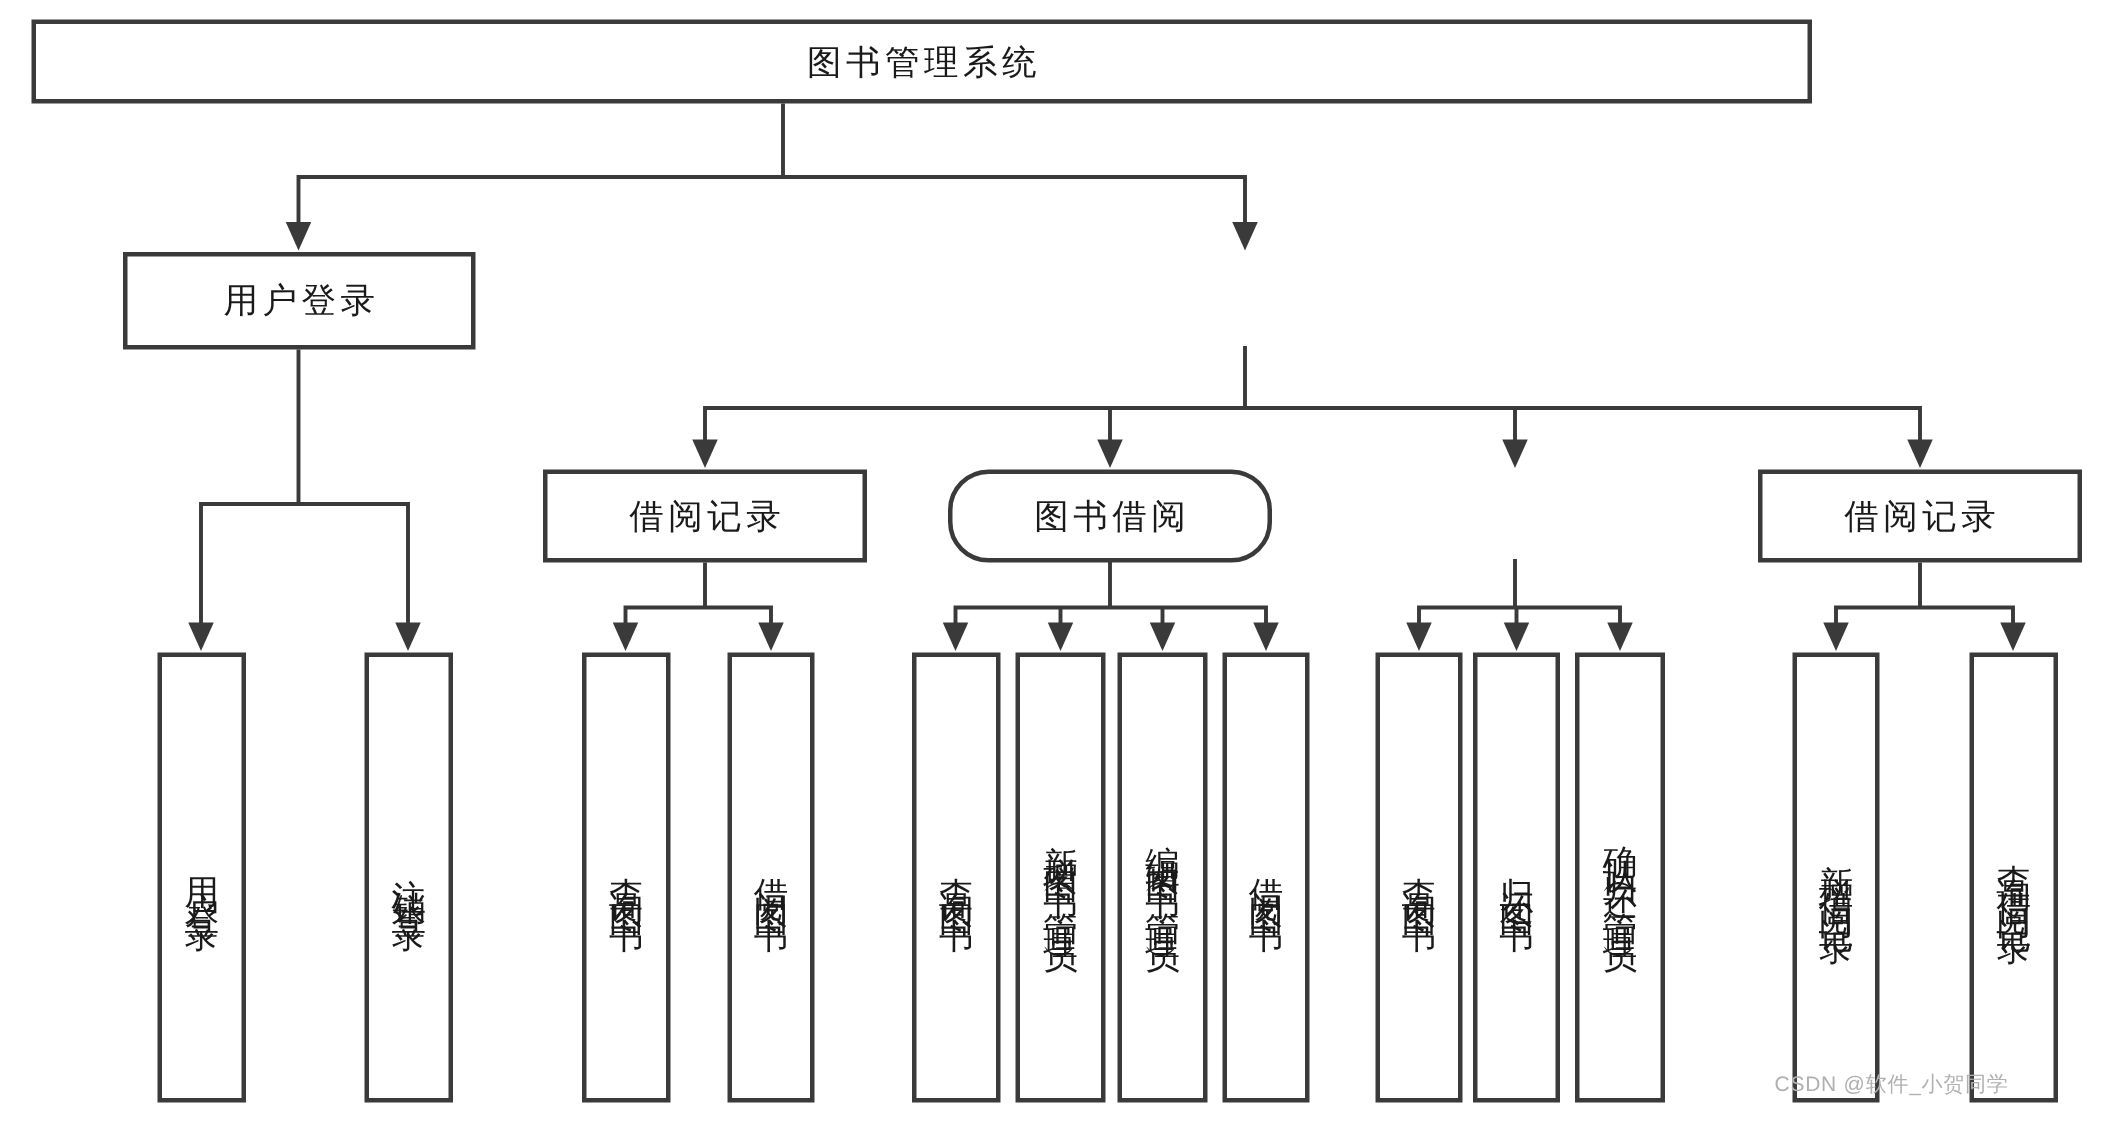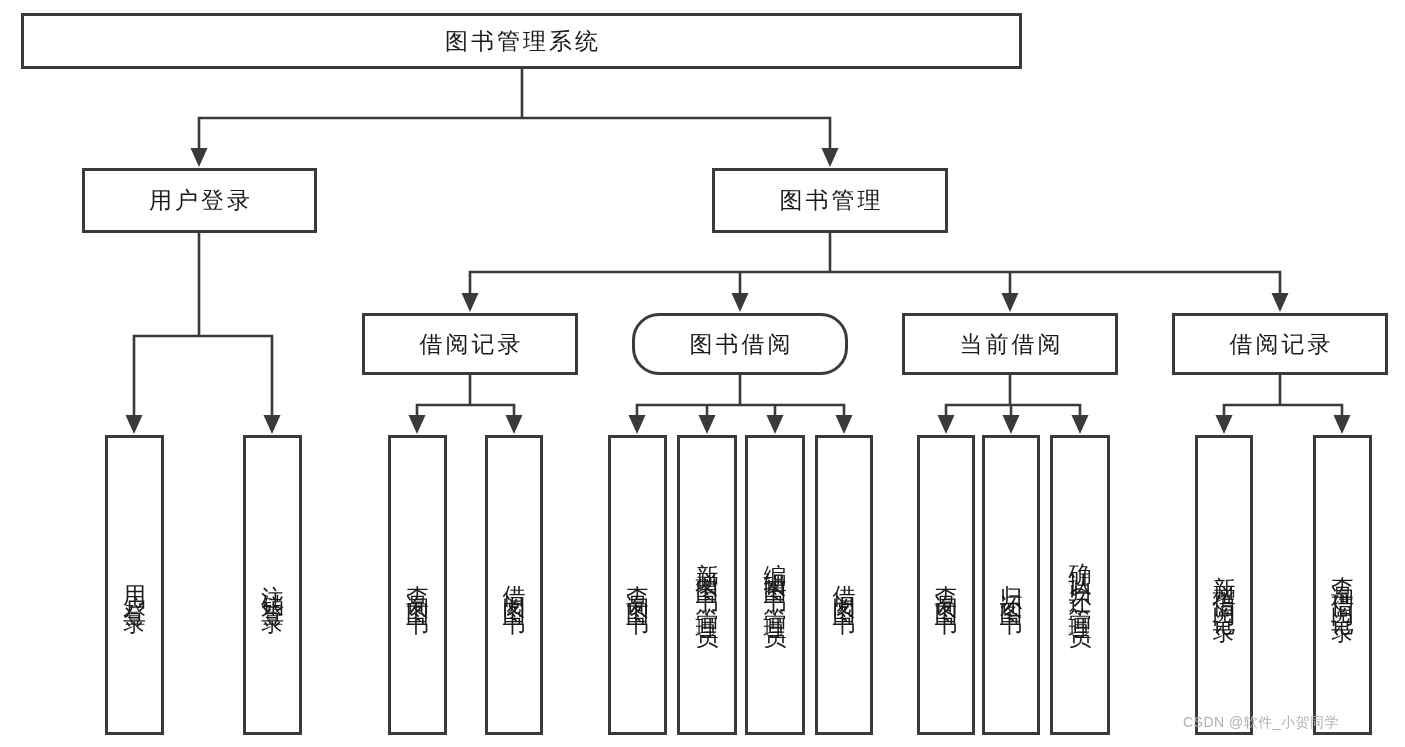--- a/index.html
+++ b/index.html
@@ -84,39 +84,33 @@
       <polygon points="766.5,415 783.5,415 775,434"></polygon>
       <polygon points="835.5,415 852.5,415 844,434"></polygon>
       <polygon points="937.5,415 954.5,415 946,434"></polygon>
       <polygon points="1002.5,415 1019.5,415 1011,434"></polygon>
       <polygon points="1071.5,415 1088.5,415 1080,434"></polygon>
       <polygon points="1215.5,415 1232.5,415 1224,434"></polygon>
       <polygon points="1333.5,415 1350.5,415 1342,434"></polygon>
     </g>
   </svg>
 
-  <div class="node" style="left:21px; top:13px; width:1001px; height:56px;">
+  <div class="node" style="left:21px; top:13px; width:1187px; height:56px;">
     <span class="h-label">图书管理系统</span>
   </div>
 
   <div class="node" style="left:82px; top:168px; width:235px; height:65px;">
     <span class="h-label">用户登录</span>
-  </div>
-  <div class="node" style="left:712px; top:168px; width:236px; height:65px;">
-    <span class="h-label">图书管理</span>
   </div>
 
   <div class="node" style="left:362px; top:313px; width:216px; height:62px;">
     <span class="h-label">借阅记录</span>
   </div>
   <div class="node" style="left:632px; top:313px; width:216px; height:62px;border-radius:27px;">
     <span class="h-label">图书借阅</span>
-  </div>
-  <div class="node" style="left:902px; top:313px; width:216px; height:62px;">
-    <span class="h-label">当前借阅</span>
   </div>
   <div class="node" style="left:1172px; top:313px; width:216px; height:62px;">
     <span class="h-label">借阅记录</span>
   </div>
 
   <div class="node" style="left:105px; top:435px; width:59px; height:300px;">
     <span class="v-label">用户登录</span>
   </div>
   <div class="node" style="left:243px; top:435px; width:59px; height:300px;">
     <span class="v-label">注销登录</span>

